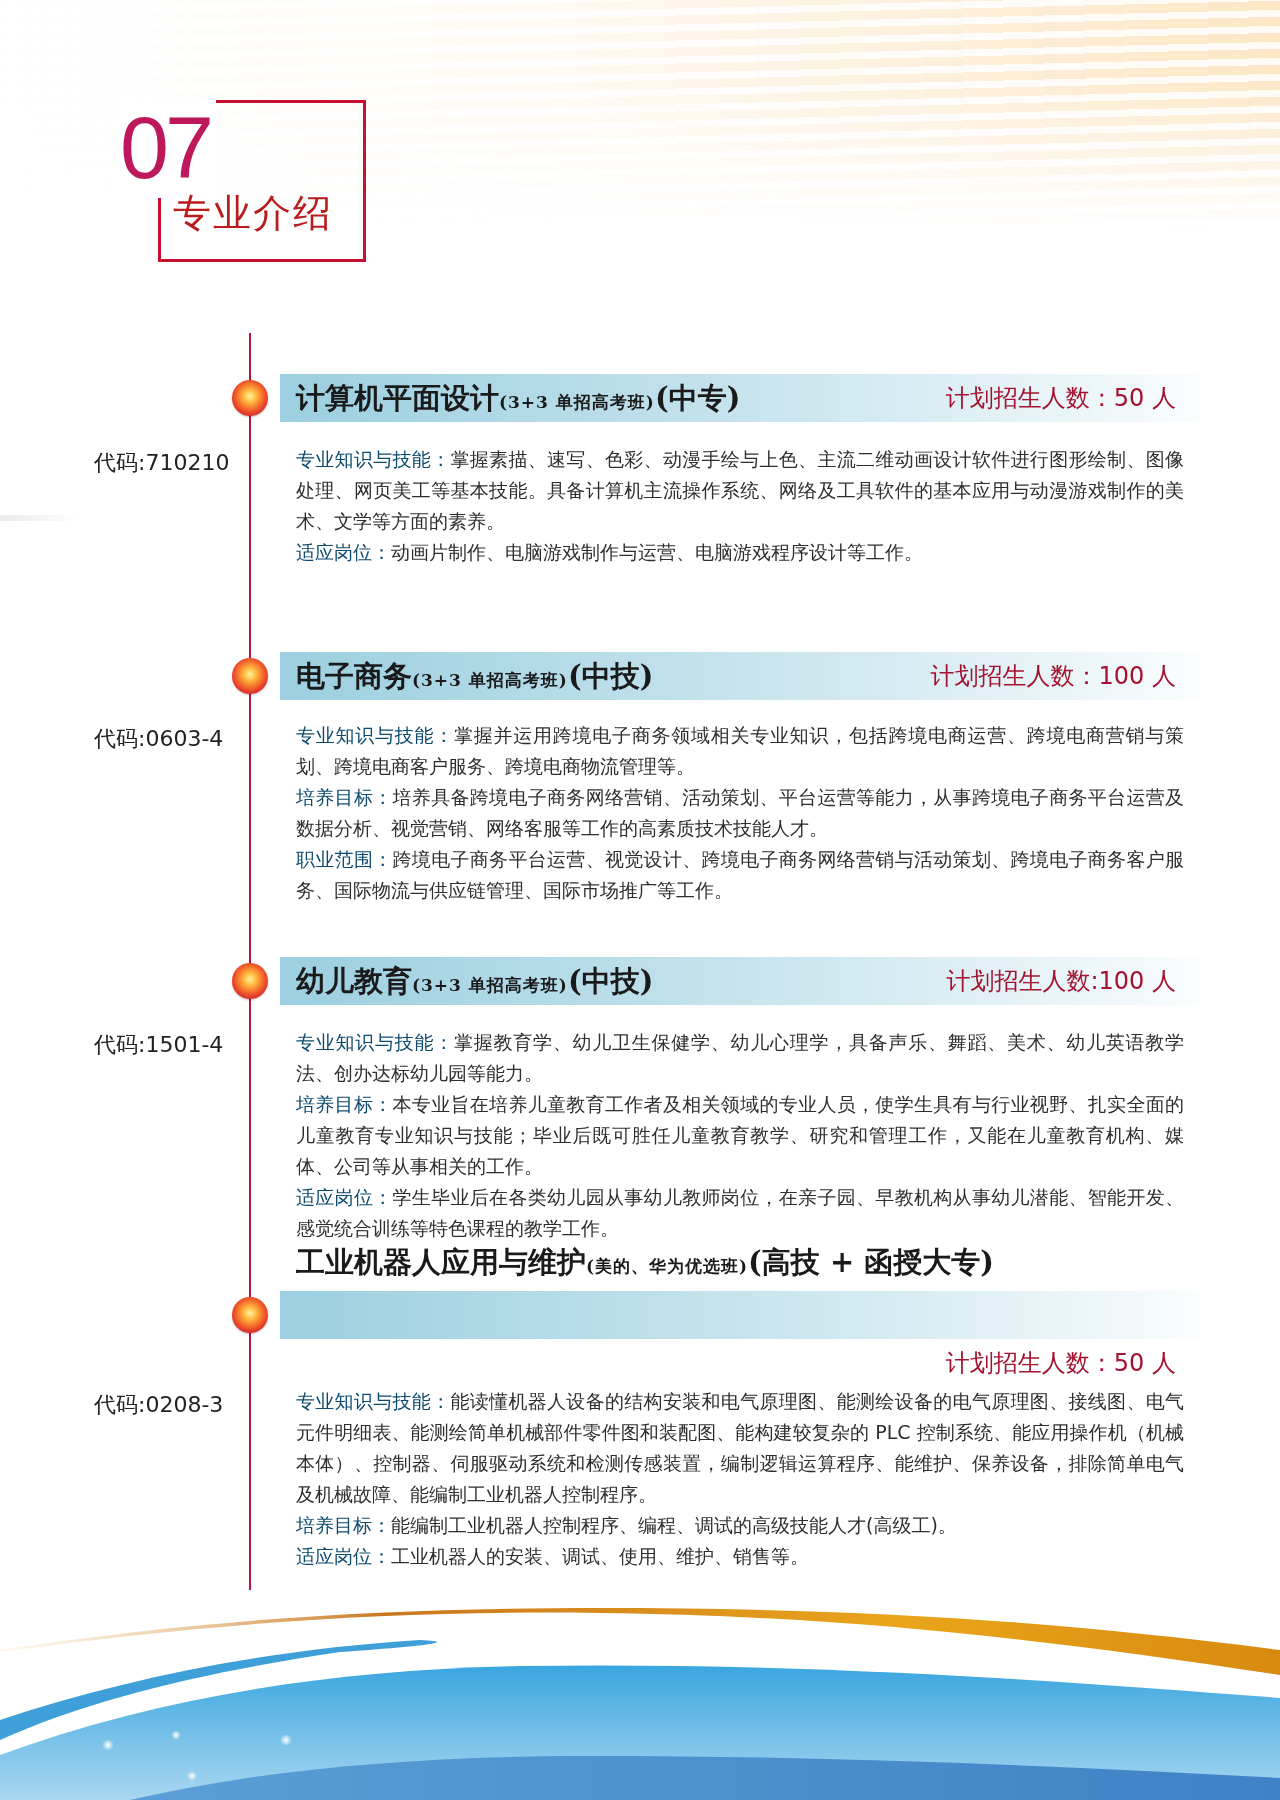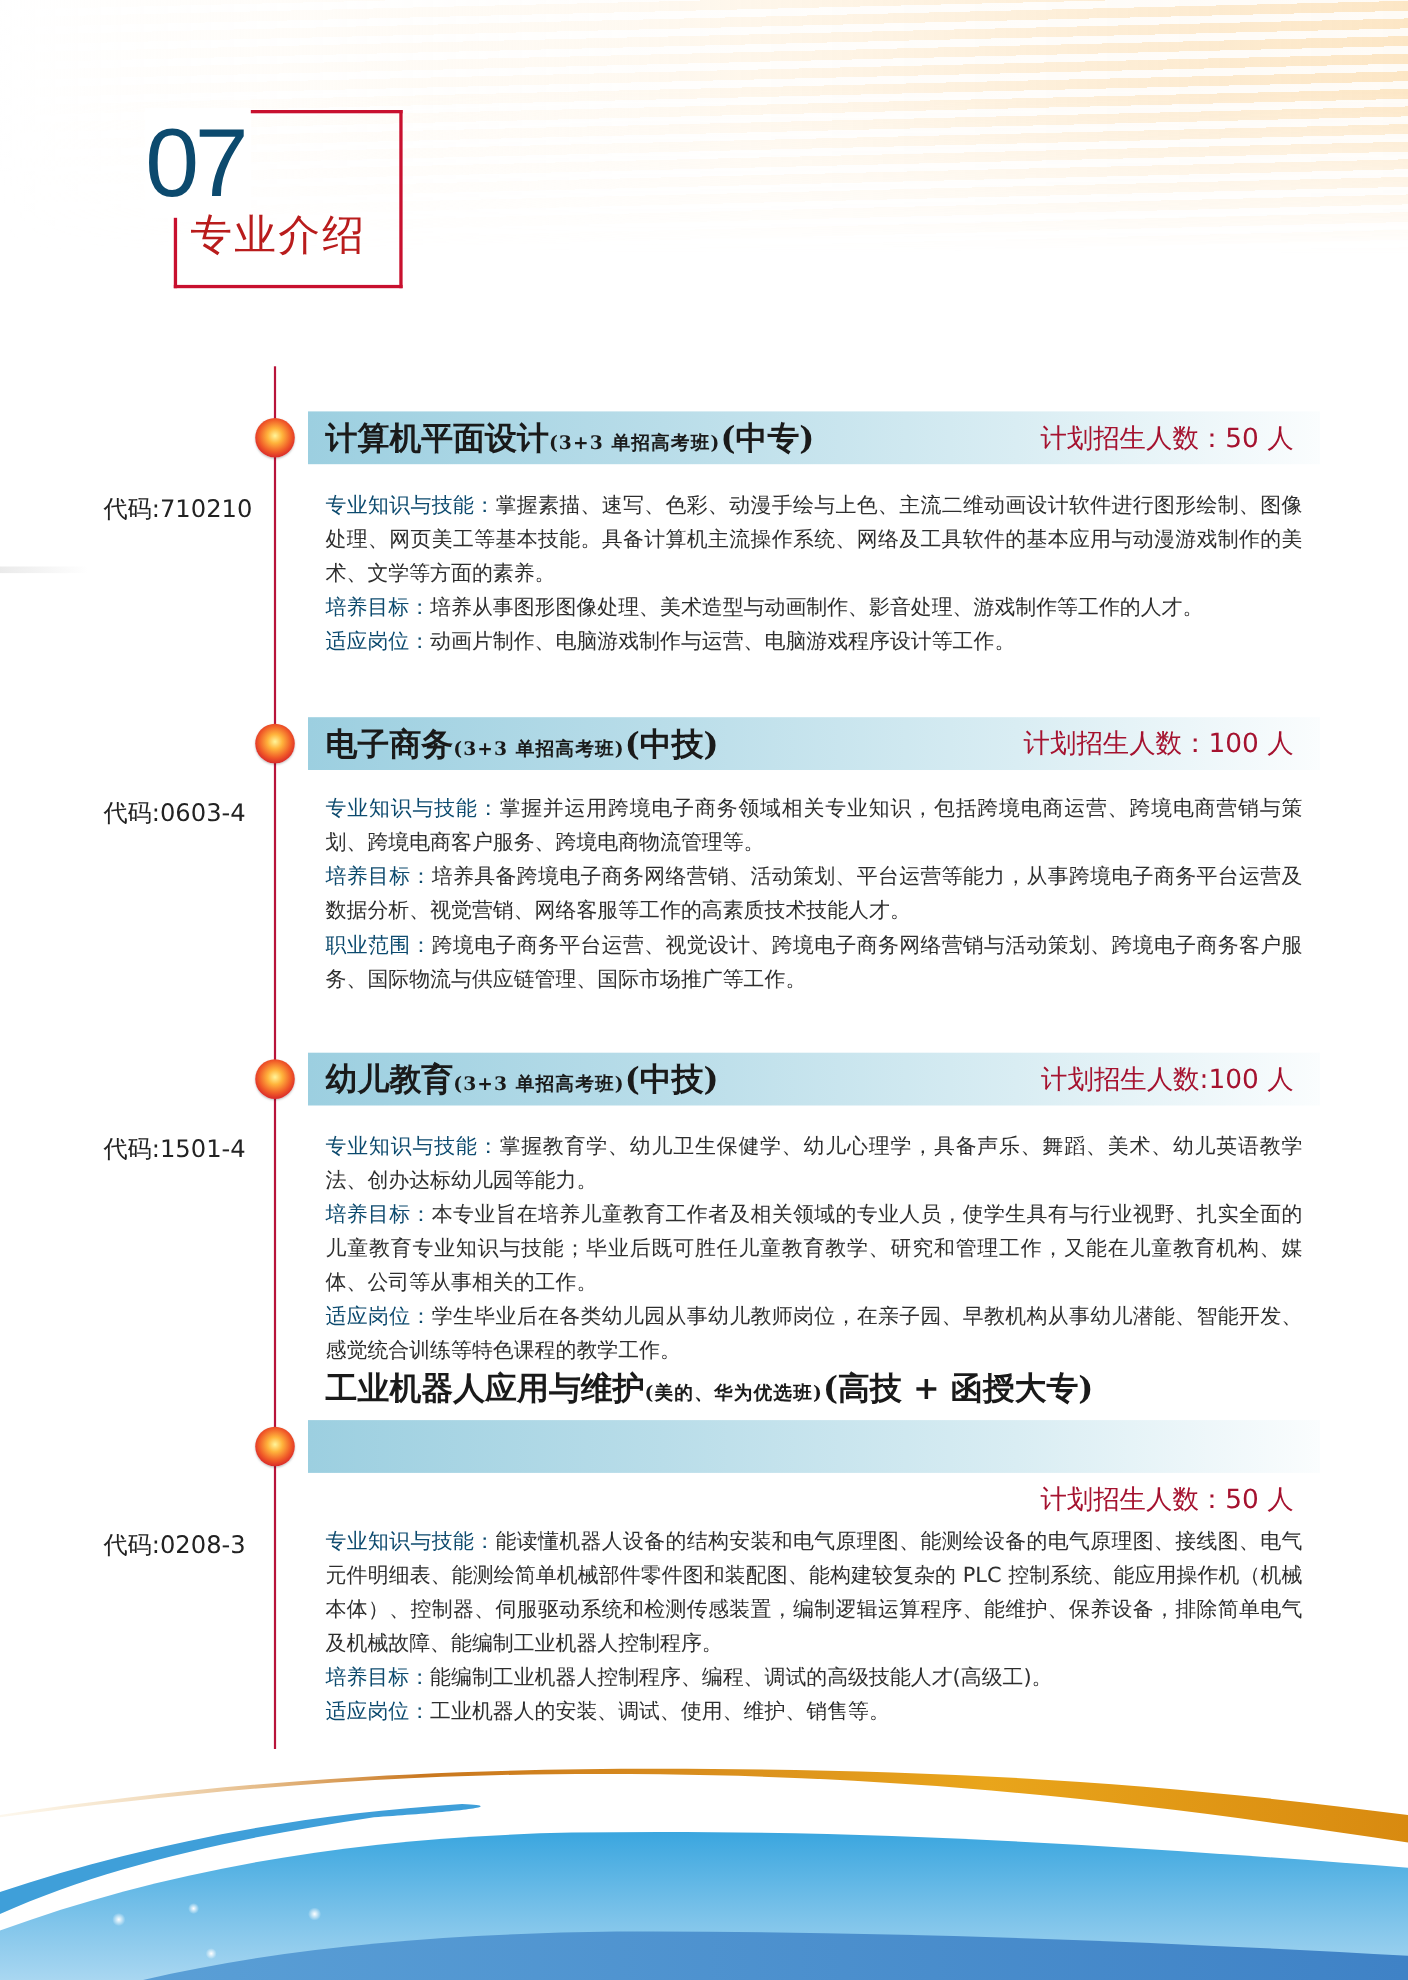--- a/index.html
+++ b/index.html
@@ -22,22 +22,22 @@
 
   
   .badge {
     position: absolute; left: 158px; top: 100px; width: 208px; height: 162px;
     border: 3px solid #c8102e;
     border-left: none;
   }
   .badge-left-top { position:absolute; left:158px; top:100px; width:3px; height:8px; background:#c8102e; }
   .badge-left-bottom { position:absolute; left:158px; top:196px; width:3px; height:66px; background:#c8102e; }
   .badge-num {
-    position: absolute; left: 132px; top: 98px; font-family: "Liberation Sans", sans-serif;
-    font-size: 88px; line-height: 100px; color: #0c4a6e; letter-spacing: -4px; background: #fff;
+    position: absolute; left: 120px; top: 98px; font-family: "Liberation Sans", sans-serif;
+    font-size: 88px; line-height: 100px; color: #be185d; letter-spacing: -4px; background: #fff;
     padding-right: 6px;
   }
   .badge-title {
     position: absolute; left: 173px; top: 187px; font-size: 38px; line-height: 52px;
     color: #b91c1c; letter-spacing: 2px;
   }
 
   
   .timeline-line { position: absolute; left: 249px; top: 333px; width: 2px; height: 1257px; background: #b8143a; }
   .bullet {
@@ -86,21 +86,20 @@
 
 <div class="bullet" style="left:232px; top:380px;"></div>
 <div class="header-bar" style="top:374px;"></div>
 <div class="title" style="top:374px;">
   <span>计算机平面设计</span><span class="small">(3+3 单招高考班)</span><span>(中专)</span>
 </div>
 <div class="plan" style="top:374px;">计划招生人数：50 人</div>
 <div class="code" style="top:448px;">代码:710210</div>
 <div class="desc" style="top:444px;">
   <p><span class="lbl">专业知识与技能：</span><span>掌握素描、速写、色彩、动漫手绘与上色、主流二维动画设计软件进行图形绘制、图像处理、网页美工等基本技能。具备计算机主流操作系统、网络及工具软件的基本应用与动漫游戏制作的美术、文学等方面的素养。</span></p>
-  <p><span class="lbl">培养目标：</span><span>培养从事图形图像处理、美术造型与动画制作、影音处理、游戏制作等工作的人才。</span></p>
   <p><span class="lbl">适应岗位：</span><span>动画片制作、电脑游戏制作与运营、电脑游戏程序设计等工作。</span></p>
 </div>
 
 <div class="bullet" style="left:232px; top:658px;"></div>
 <div class="header-bar" style="top:652px;"></div>
 <div class="title" style="top:652px;">
   <span>电子商务</span><span class="small">(3+3 单招高考班)</span><span>(中技)</span>
 </div>
 <div class="plan" style="top:652px;">计划招生人数：100 人</div>
 <div class="code" style="top:724px;">代码:0603-4</div>

